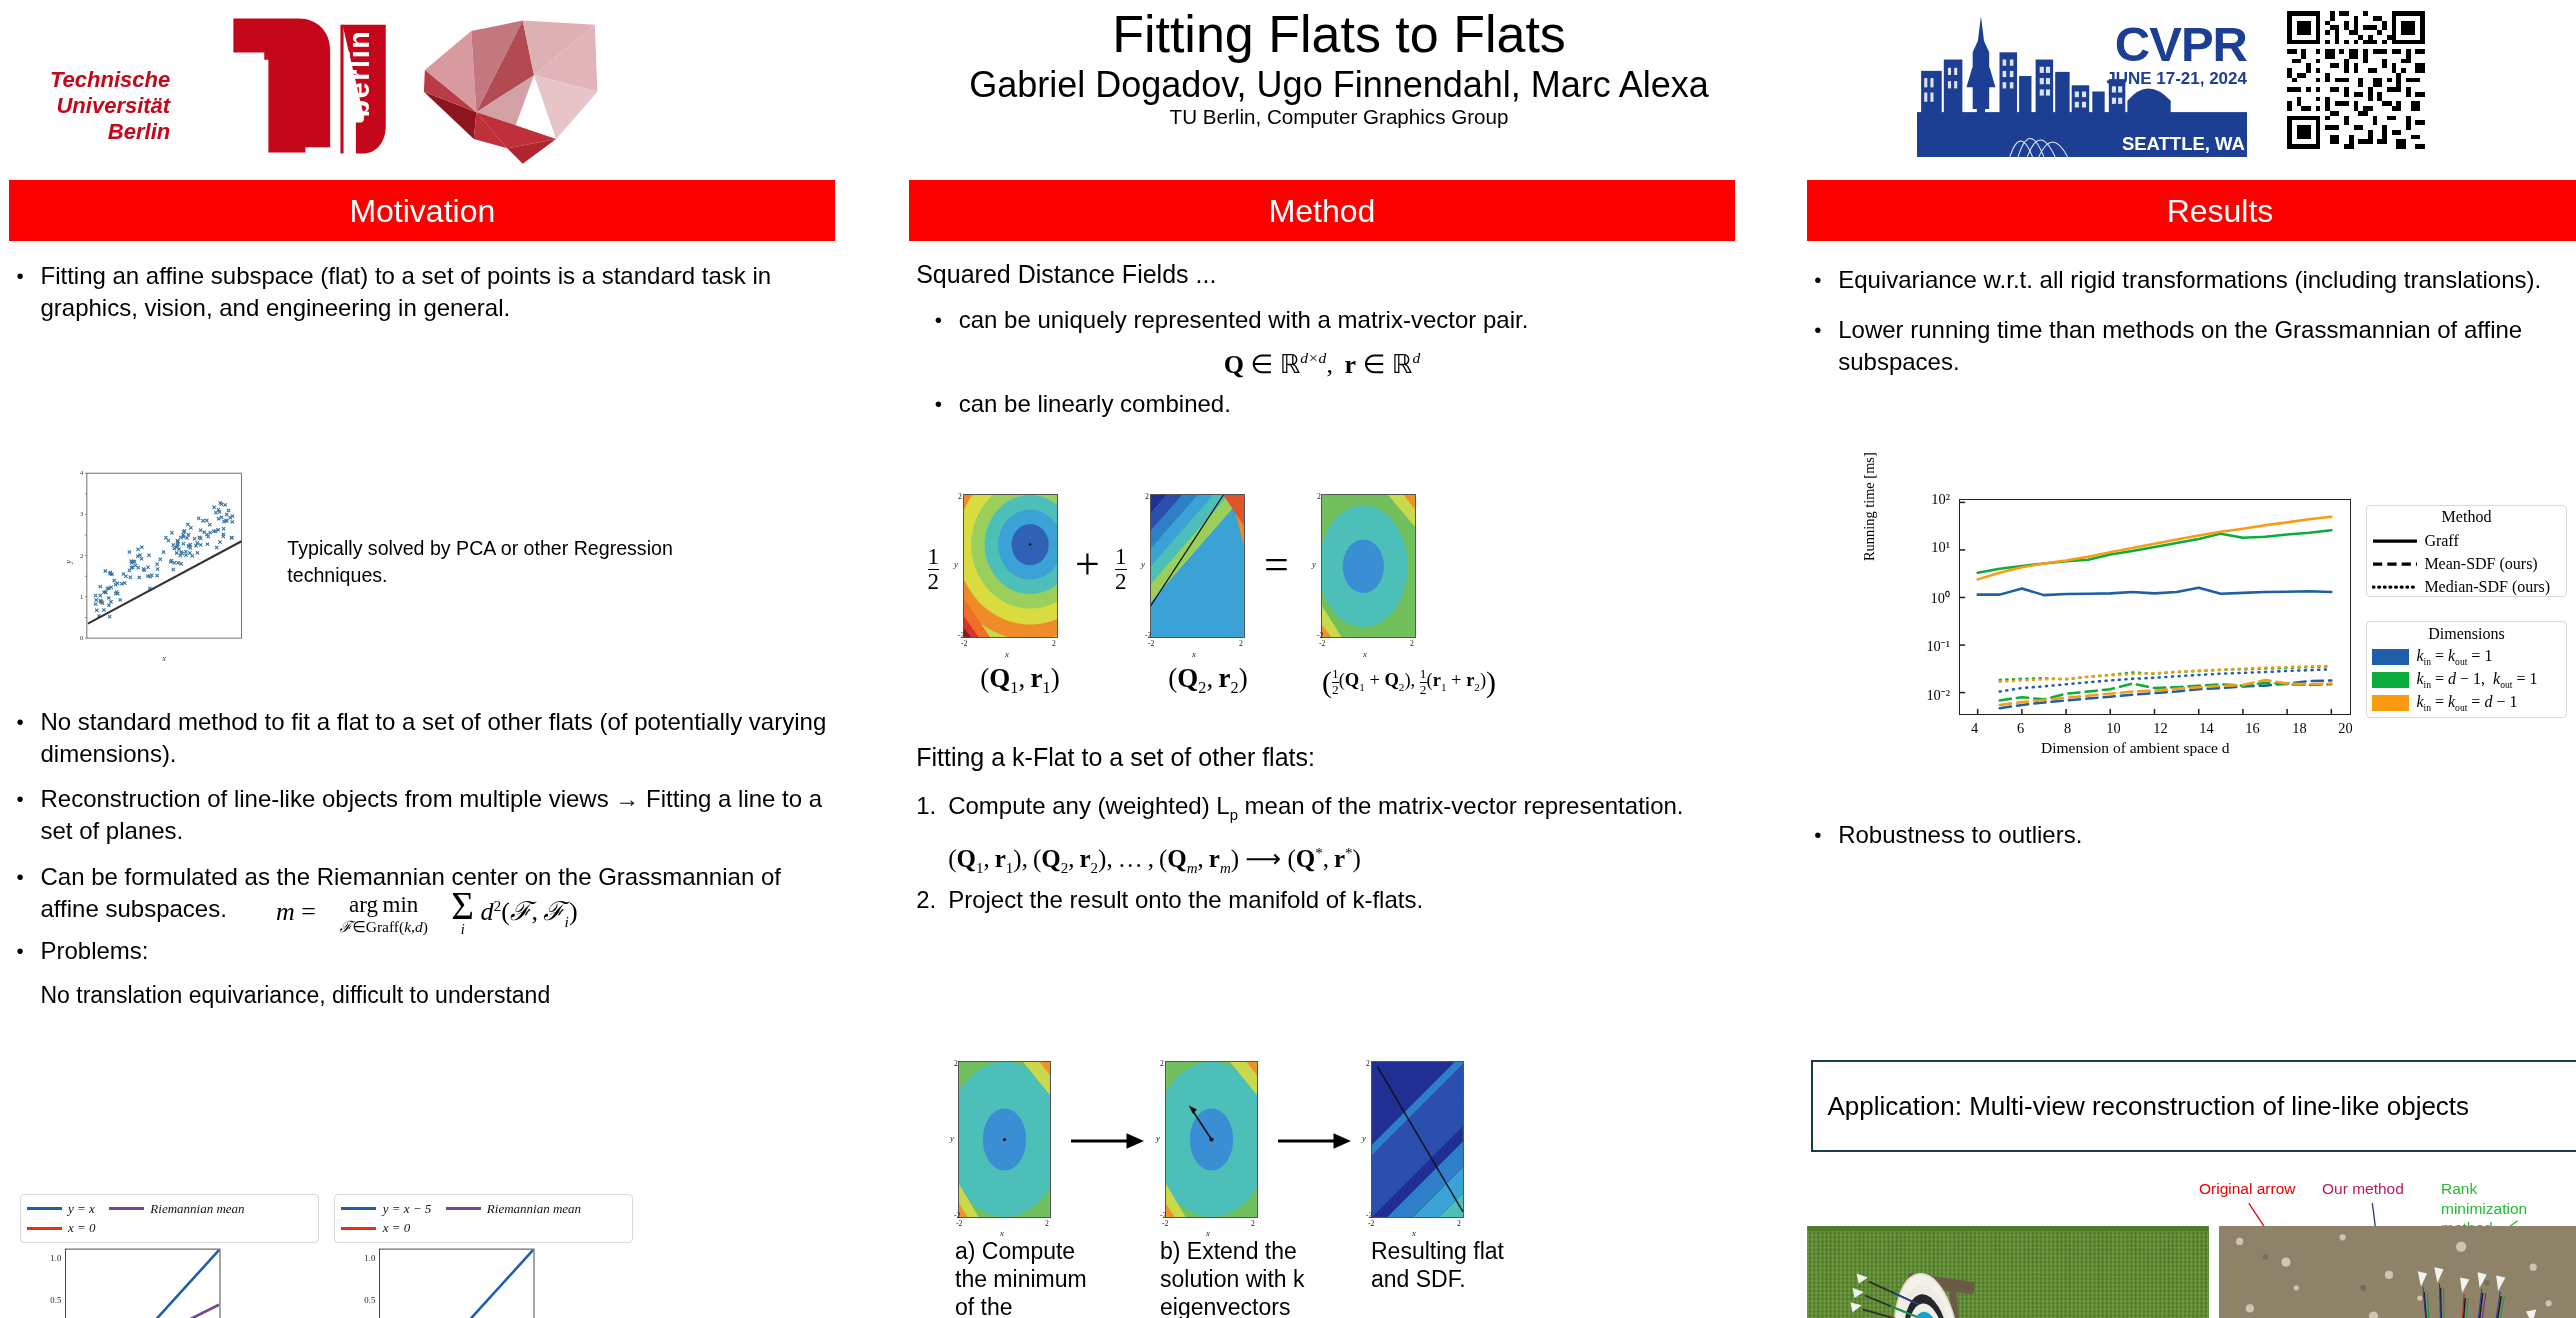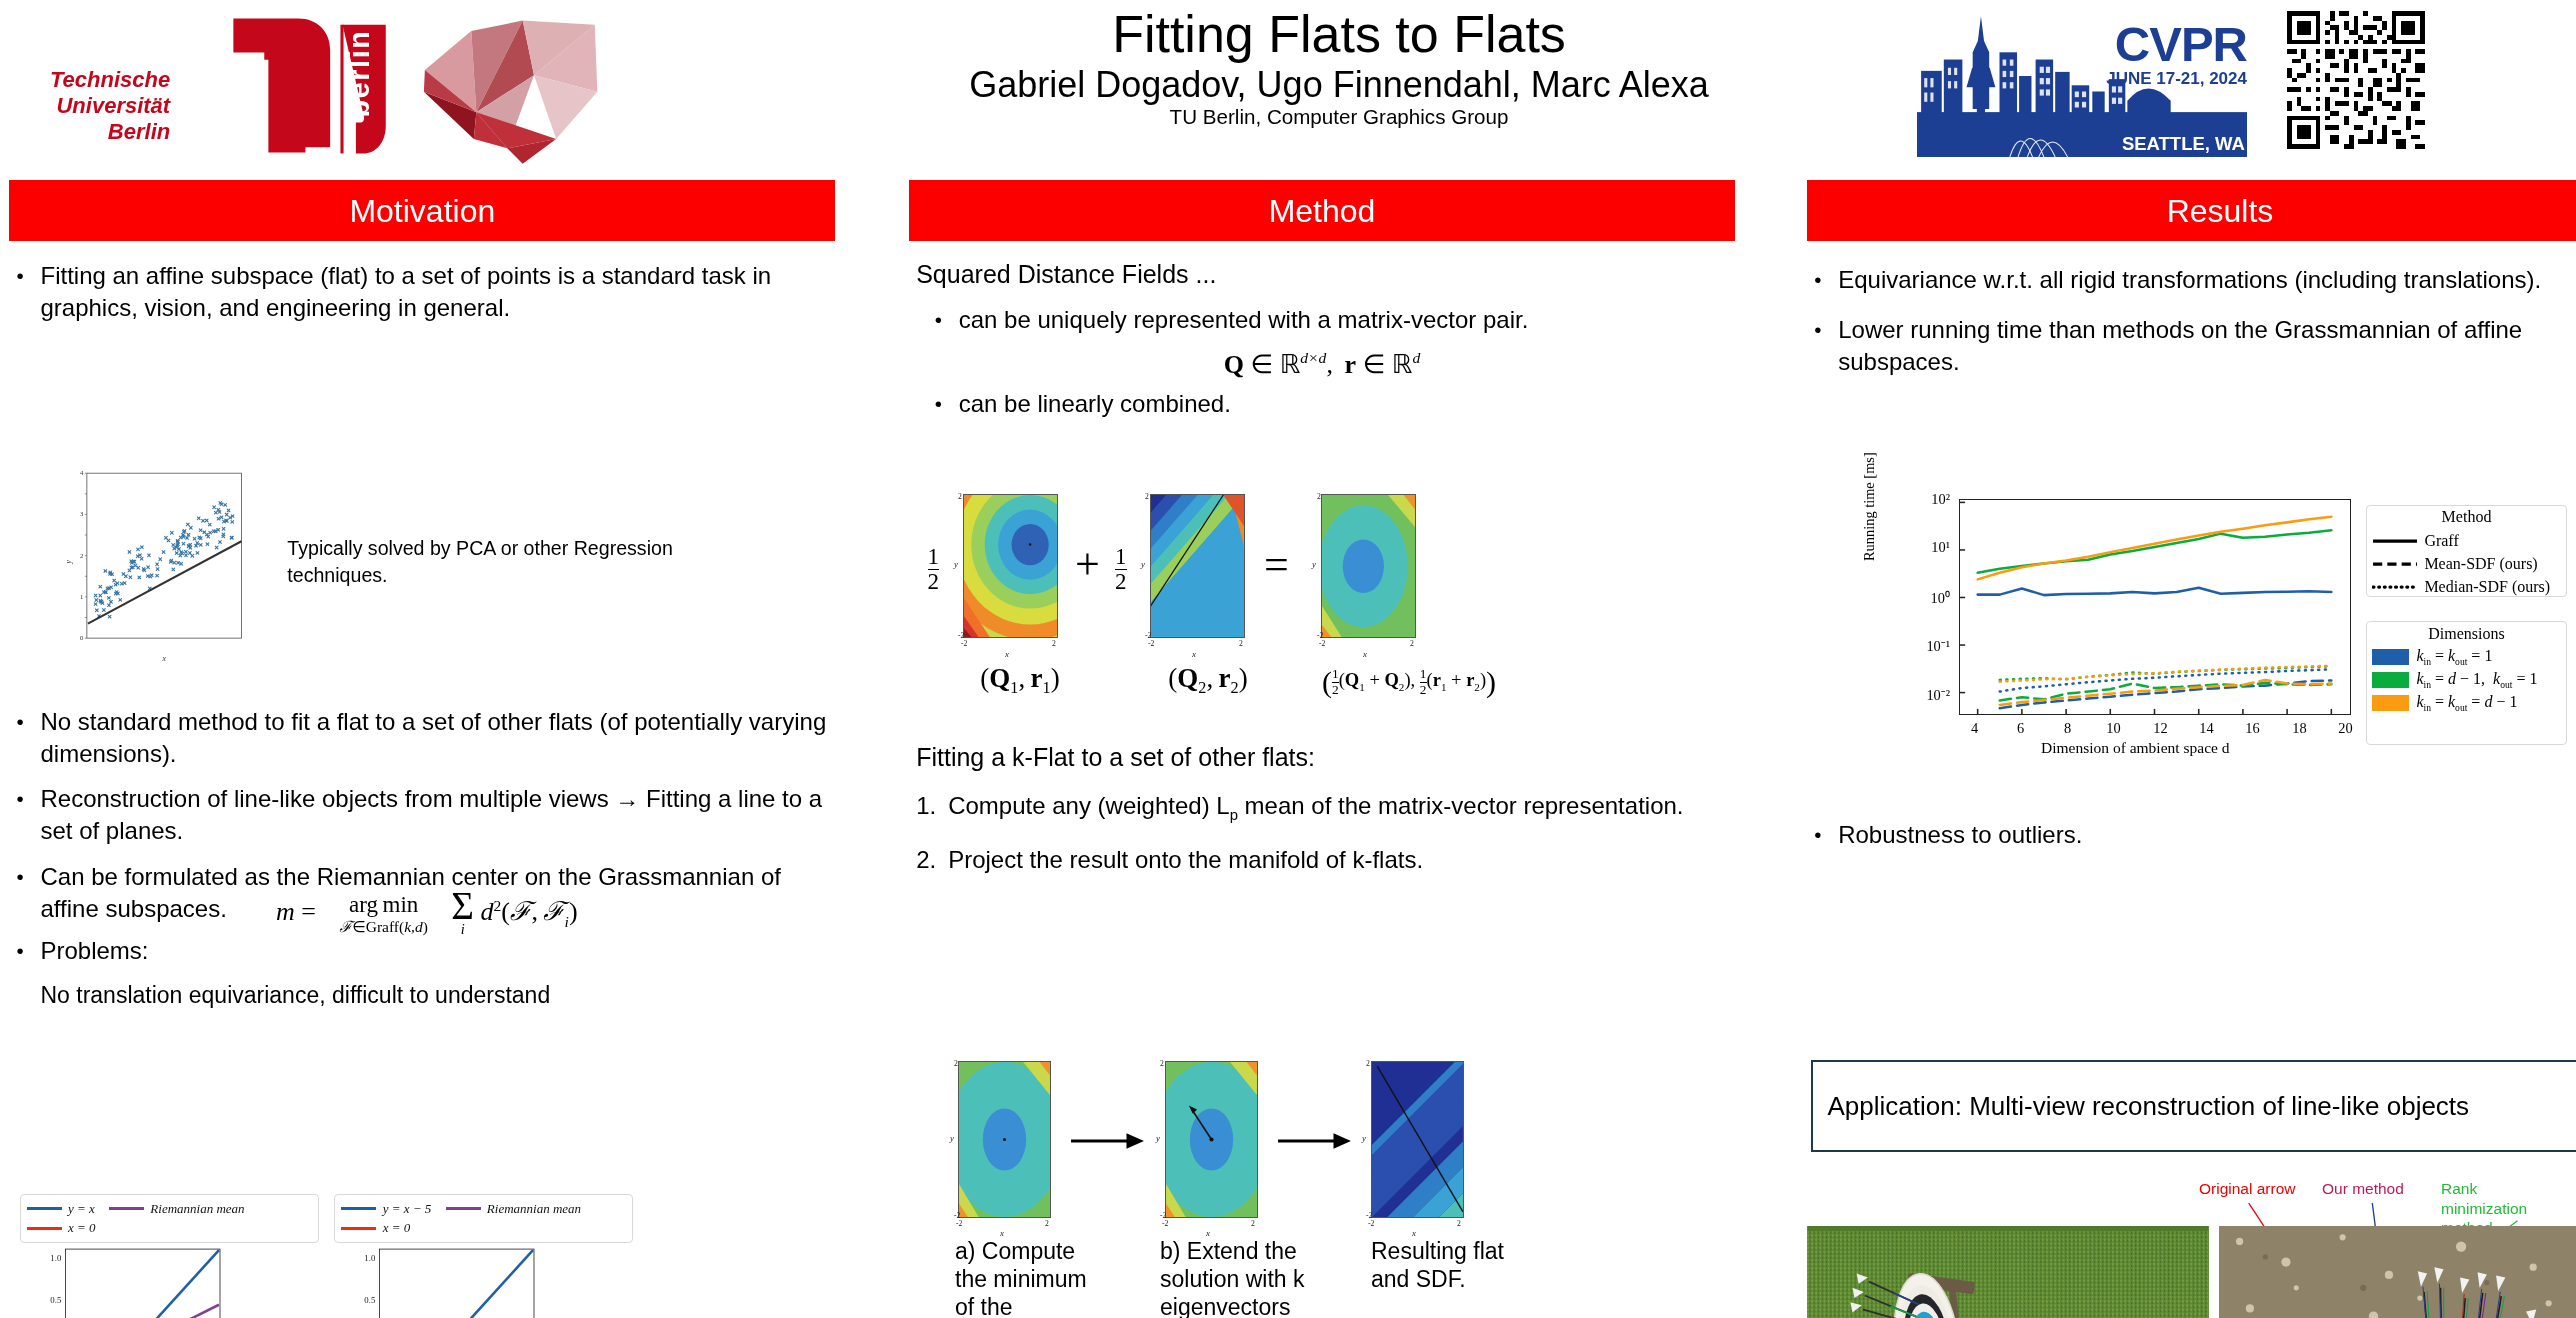--- a/index.html
+++ b/index.html
@@ -814,20 +814,23 @@
   </div>
 
   <div style="position:absolute;left:7.2px;top:562px;width:812px;">
     <div style="font-size:25px;line-height:31px;">Fitting a k-Flat to a set of other flats:</div>
 
     <div class="bullet" style="margin-top:16.5px;">
       <span class="num">1.</span>
       <span class="txt">Compute any (weighted) L<sub style="font-size:62%">p</sub> mean of the matrix-vector representation.</span>
     </div>
 
+    <div class="formula" style="font-size:25px;margin:9.3px 0 7.2px 32px;text-align:left;">
+      (<span class="mbf">Q</span><sub>1</sub>, <span class="mbf">r</span><sub>1</sub>), (<span class="mbf">Q</span><sub>2</sub>, <span class="mbf">r</span><sub>2</sub>), … , (<span class="mbf">Q</span><sub class="mt">m</sub>, <span class="mbf">r</span><sub class="mt">m</sub>) ⟶ (<span class="mbf">Q</span><sup>*</sup>, <span class="mbf">r</span><sup>*</sup>)
+    </div>
 
     <div class="bullet" style="margin-top:5.2px;">
       <span class="num">2.</span>
       <span class="txt">Project the result onto the manifold of k-flats.</span>
     </div>
   </div>
 
   <div style="position:absolute;left:0;top:876px;width:826px;height:222px;">
     <svg class="contour" style="left:49px;top:5.2px;" width="91" height="155" viewBox="0 0 176 300">
       <rect width="176" height="300" fill="#71c05d"></rect>
@@ -986,21 +989,21 @@
       <div class="mrow">
         <span class="mkey">
           <svg width="46" height="6.2" viewBox="0 0 90 12">
               <line x1="2" y1="6" x2="88" y2="6" stroke="#000" stroke-width="6" stroke-dasharray="2 9" stroke-linecap="round"></line>
             </svg>
         </span>
         <span class="mtxt">Median-SDF (ours)</span>
       </div>
     </div>
 
-    <div class="mlegend" style="left:510px;top:132px;width:201px;height:124px;">
+    <div class="mlegend" style="left:510px;top:132px;width:201px;height:97px;">
       <div class="ttl">Dimensions</div>
       <div class="mrow">
         <span class="swatch" style="background:#1f5fa9"></span>
         <span class="mtxt">
           <span class="mt">k</span><sub>in</sub> = <span class="mt">k</span><sub>out</sub> = 1</span>
       </div>
       <div class="mrow">
         <span class="swatch" style="background:#0aac3e"></span>
         <span class="mtxt">
           <span class="mt">k</span><sub>in</sub> = <span class="mt">d</span> − 1, &nbsp;<span class="mt">k</span><sub>out</sub> = 1</span>

